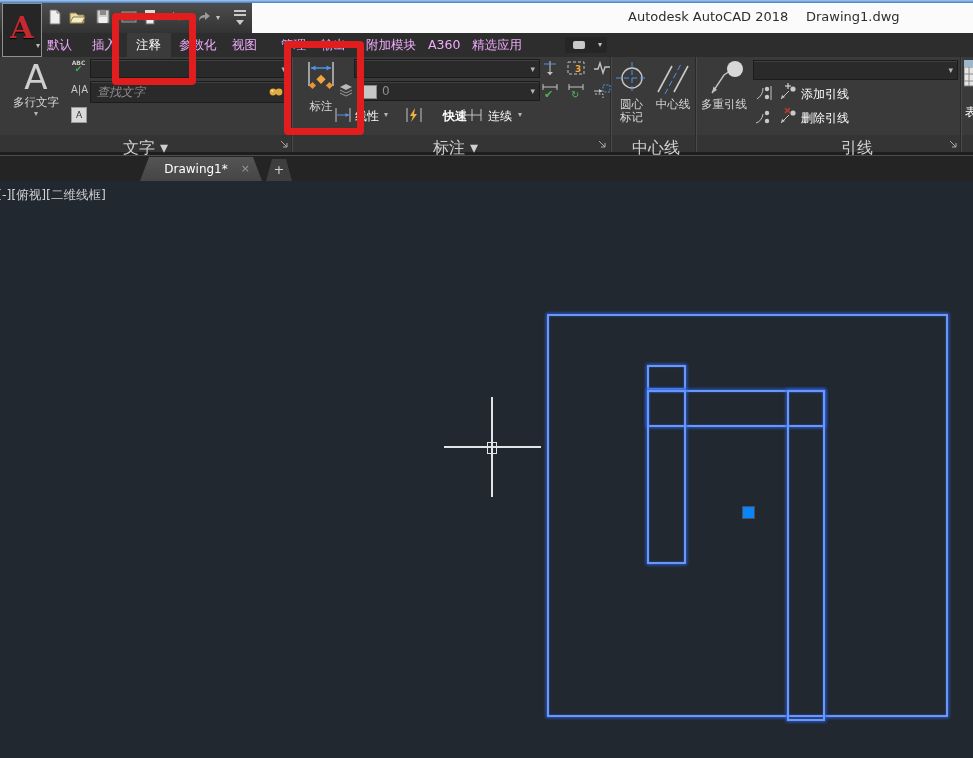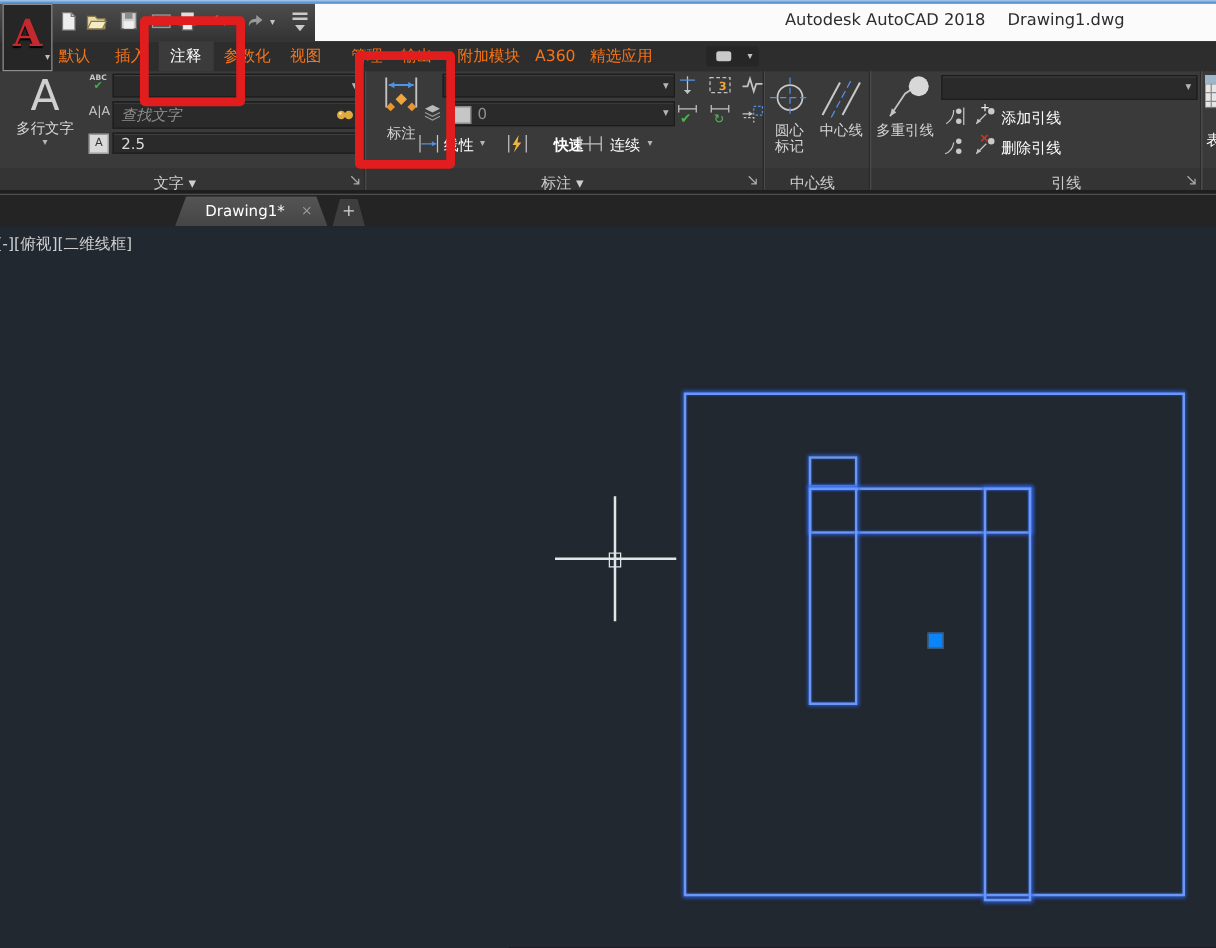--- a/index.html
+++ b/index.html
@@ -20,36 +20,36 @@
         border:1px solid #8f8f8f;z-index:5;text-align:center;}
   .logo .a{font-size:30px;font-weight:bold;color:#c22a30;line-height:48px;
            font-family:"DejaVu Serif","Liberation Serif",serif;
            text-shadow:0 1px 1px #000;}
   .logo .dd{position:absolute;right:1px;bottom:6px;color:#bbb;font-size:8px;}
   .qicon{top:8px;width:18px;height:18px;}
   .qcaret{top:13px;font-size:8px;color:#c3c3c3;}
 
   
   .tabrow{left:0;top:33px;width:973px;height:24px;background:#2d2d2d;}
-  .rtab{top:37px;font-size:12.5px;color:#f97316;cursor:default;white-space:nowrap;}
+  .rtab{top:37px;font-size:12.5px;color:#f0abfc;cursor:default;white-space:nowrap;}
   .rtab.active{color:#fff;}
   .active-bg{left:127px;top:33px;width:44px;height:24px;background:#3b3b3b;}
   .collapse{left:565px;top:37px;width:42px;height:16px;background:#262626;
             border-radius:2px;color:#c3c3c3;}
   .collapse .pane{position:absolute;left:8px;top:4px;width:12px;height:8px;
             background:#c9c9c9;border-radius:2px;}
   .collapse .dd{position:absolute;right:5px;top:3px;font-size:8px;}
 
   
   .ribbon{left:0;top:57px;width:973px;height:78px;background:#3a3a3a;}
   .plabels{left:0;top:135px;width:973px;height:17px;background:#343434;}
   .rstrip{left:0;top:152px;width:973px;height:3px;background:#1e1e1e;}
   .vsep{top:57px;width:2px;height:95px;
         background:linear-gradient(90deg,#2a2a2a 50%,#4a4a4a 50%);}
-  .plabel{top:138px;font-size:12px;color:#cfcfcf;white-space:nowrap;}
+  .plabel{top:138px;font-size:16px;color:#cfcfcf;white-space:nowrap;}
   .launch{top:139px;width:11px;height:11px;color:#aaa;}
   .bigbtn{top:58px;height:76px;text-align:center;color:#d6d6d6;cursor:default;}
   .bigbtn .lbl{font-size:11.5px;line-height:13px;color:#d6d6d6;}
   .field{background:#2a2a2a;border:1px solid #1c1c1c;box-shadow:inset 0 1px 0 #3f3f3f;
          color:#d8d8d8;font-size:12px;}
   .chev{position:absolute;right:4px;top:50%;transform:translateY(-50%);
         font-size:9px;color:#b5b5b5;}
   .smlbl{font-size:12px;color:#ffffff;white-space:nowrap;}
   input.find{position:absolute;background:#2a2a2a;border:1px solid #1c1c1c;
         box-shadow:inset 0 1px 0 #3f3f3f;color:#d8d8d8;font-size:12px;
@@ -189,23 +189,20 @@
     <span class="chev">▾</span>
   </div>
   <input class="find" style="left: 90px; top: 81px; width: 173px; height: 20px;" placeholder="查找文字">
   <div class="abs" style="left:268px;top:85px;">
     <svg width="16" height="14">
         <circle cx="5" cy="7" r="3.4" fill="#e0aa3f"></circle>
         <circle cx="11" cy="7" r="3.4" fill="#e0aa3f"></circle>
         <circle cx="4.3" cy="5.8" r="1" fill="#fbe9bd"></circle>
       </svg>
   </div>
-  <div class="abs field" style="left:90px;top:106px;width:199px;height:17px;line-height:17px;padding-left:6px;box-sizing:border-box;">
-    <span>2.5</span>
-  </div>
   <span class="abs plabel" style="left:123px;"><span>文字</span> ▾</span>
   <div class="abs launch" style="left:279px;">
     <svg width="11" height="11">
         <path d="M2 2l6 6M8 4v4H4" stroke="#aaa" fill="none"></path>
       </svg>
     </div>
 
   <div class="abs bigbtn" style="left:294px;width:54px;">
     <svg width="36" height="40" style="margin:2px auto 0;">
       <line x1="6" y1="2" x2="6" y2="26" stroke="#c3c3c3" stroke-width="1.5"></line>

